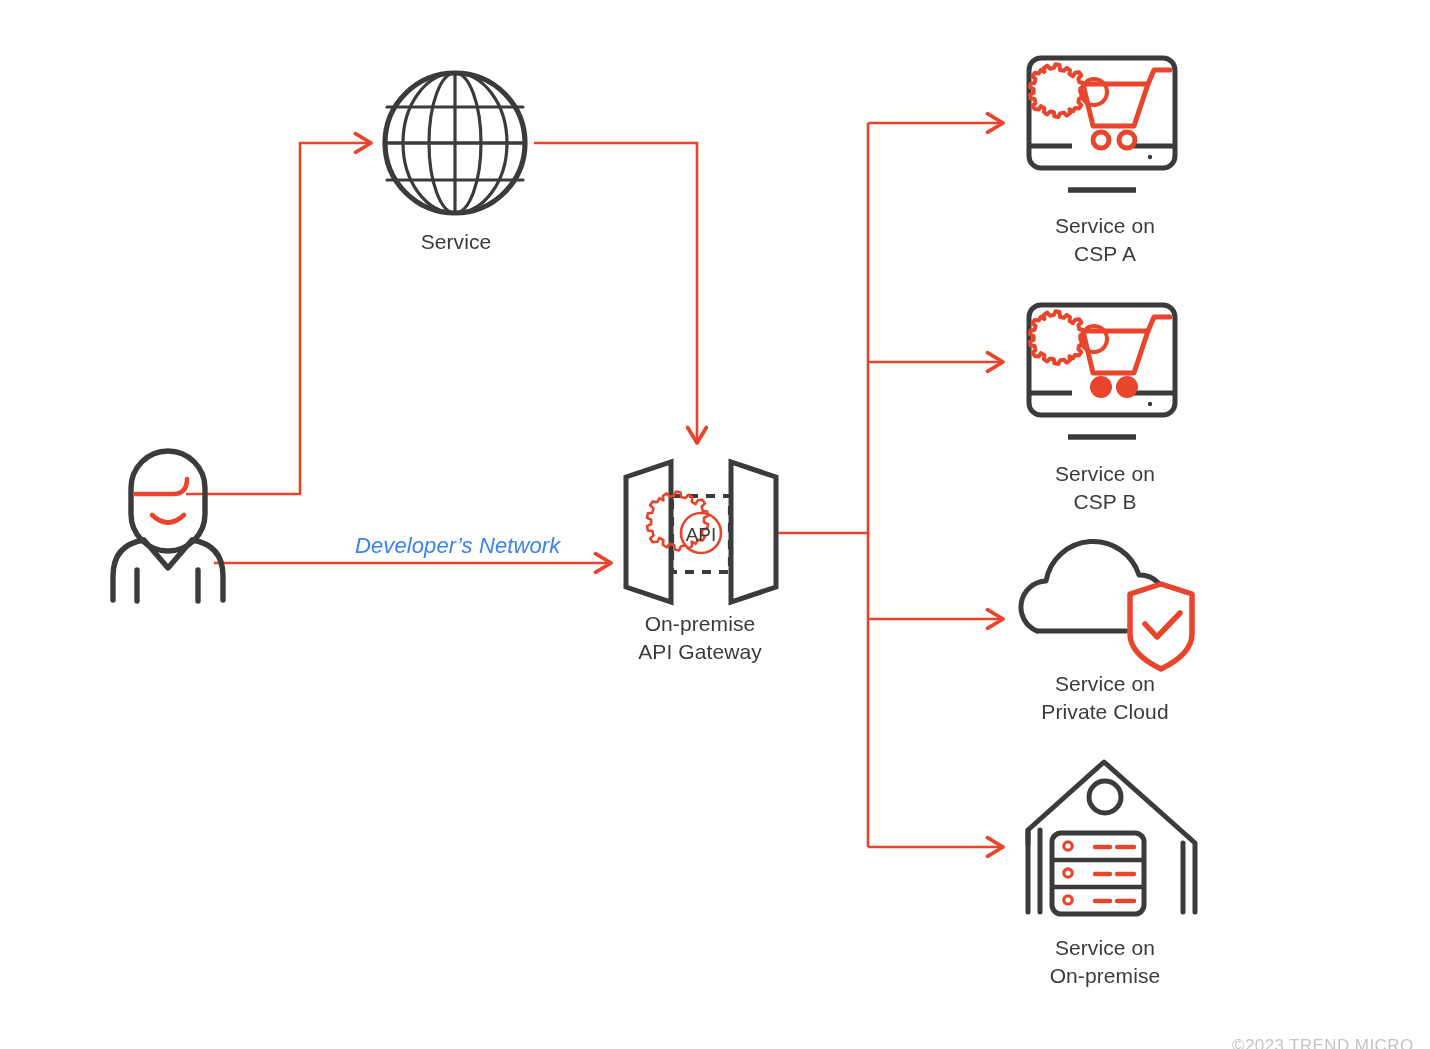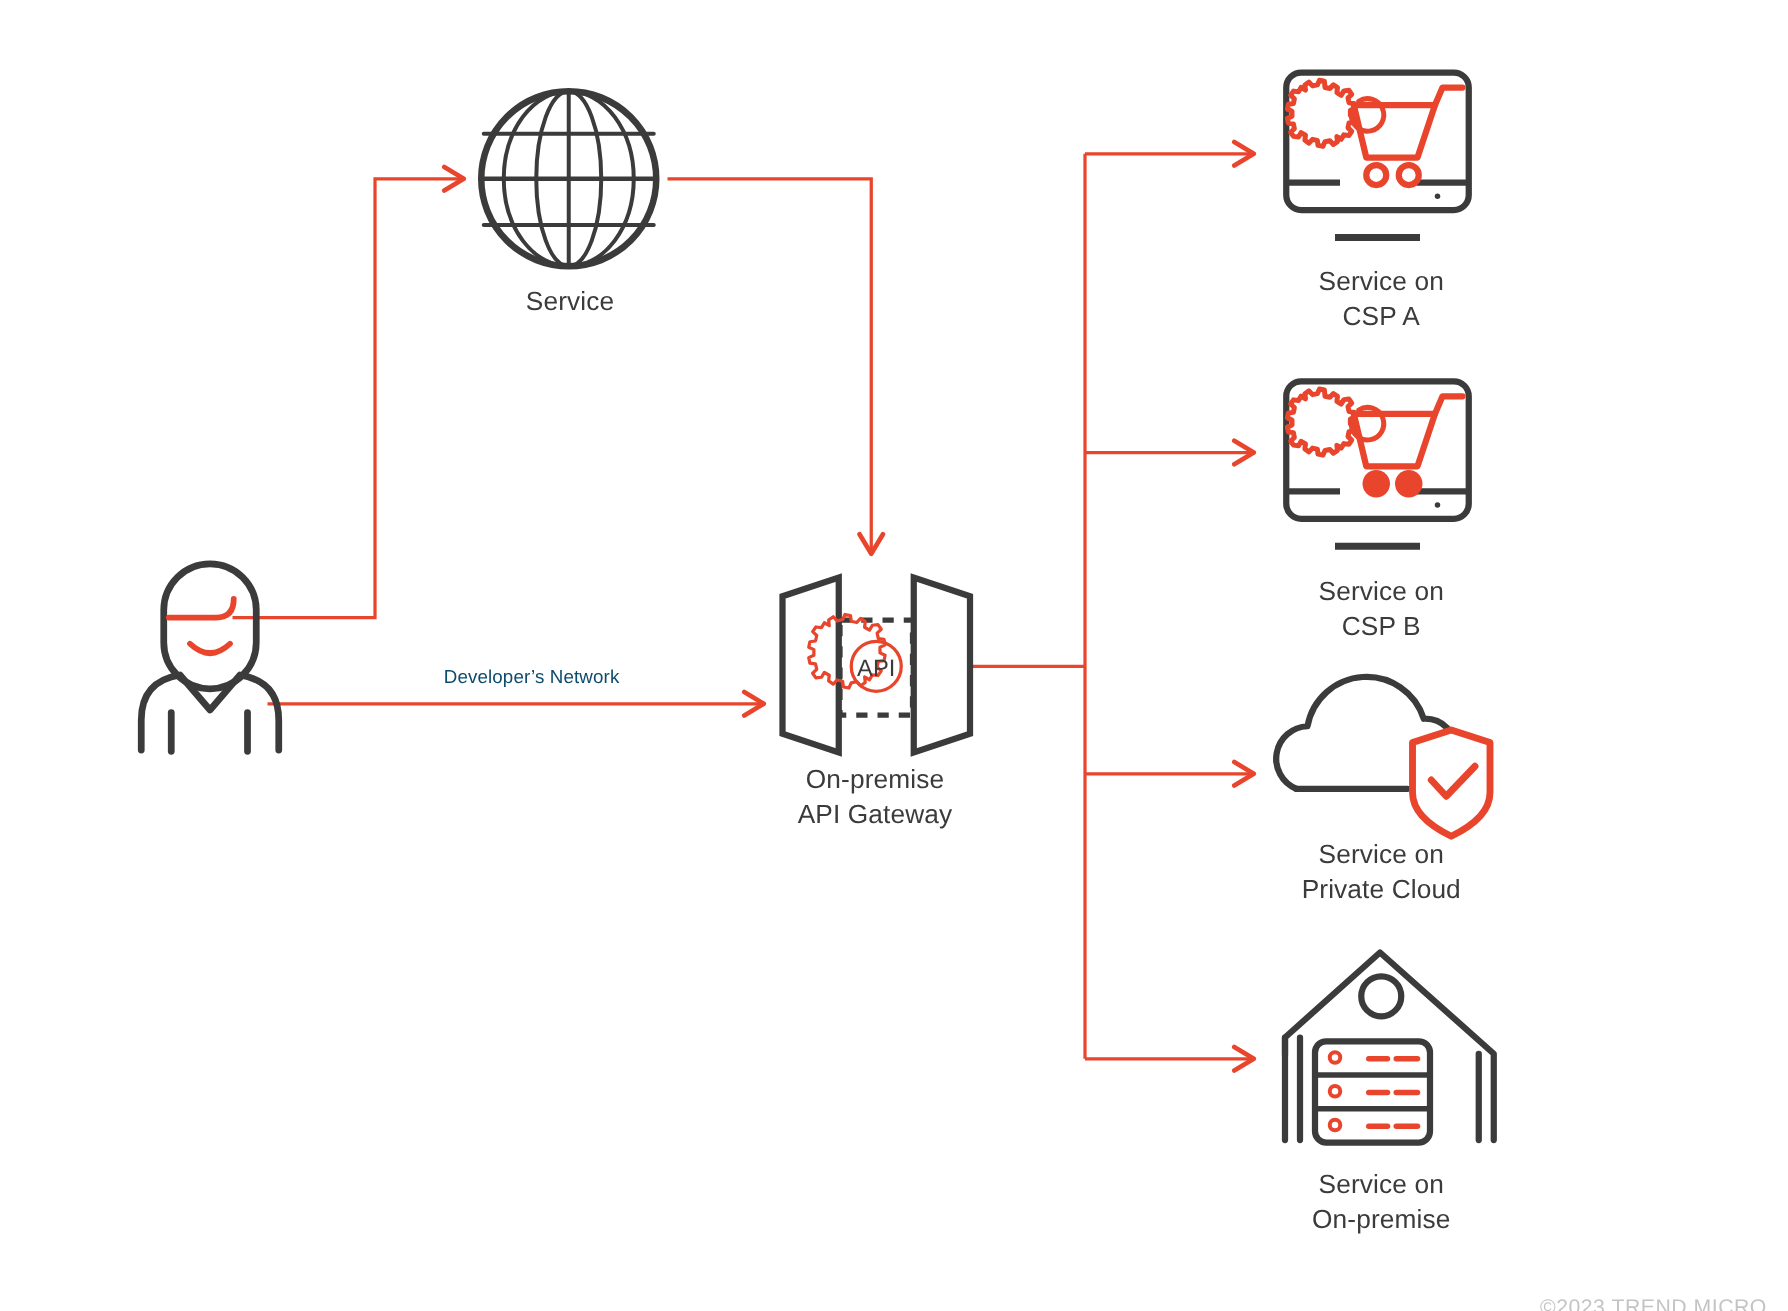--- a/index.html
+++ b/index.html
@@ -29,25 +29,26 @@
     text-align: center;
     color: #3b3b3b;
     font-family: "Liberation Sans", sans-serif;
     font-size: 21px;
     line-height: 28px;
     letter-spacing: 0.1px;
     white-space: pre-line;
   }
   .edge-label {
     position: absolute;
-    color: #0c4a6e;
-    font-family: "Liberation Sans", sans-serif;
-    font-size: 15px;
+    color: #3b82f6;
+    font-family: "Liberation Sans", sans-serif;
+    font-size: 22px;
     letter-spacing: 0.1px;
     white-space: nowrap;
+    font-style: italic;
   }
   .copyright {
     position: absolute;
     color: #c4c4c4;
     font-family: "Liberation Sans", sans-serif;
     font-size: 17px;
     letter-spacing: 0.4px;
     white-space: nowrap;
   }
   #lbl-internet   { left: 356px; top: 228px; width: 200px; }

